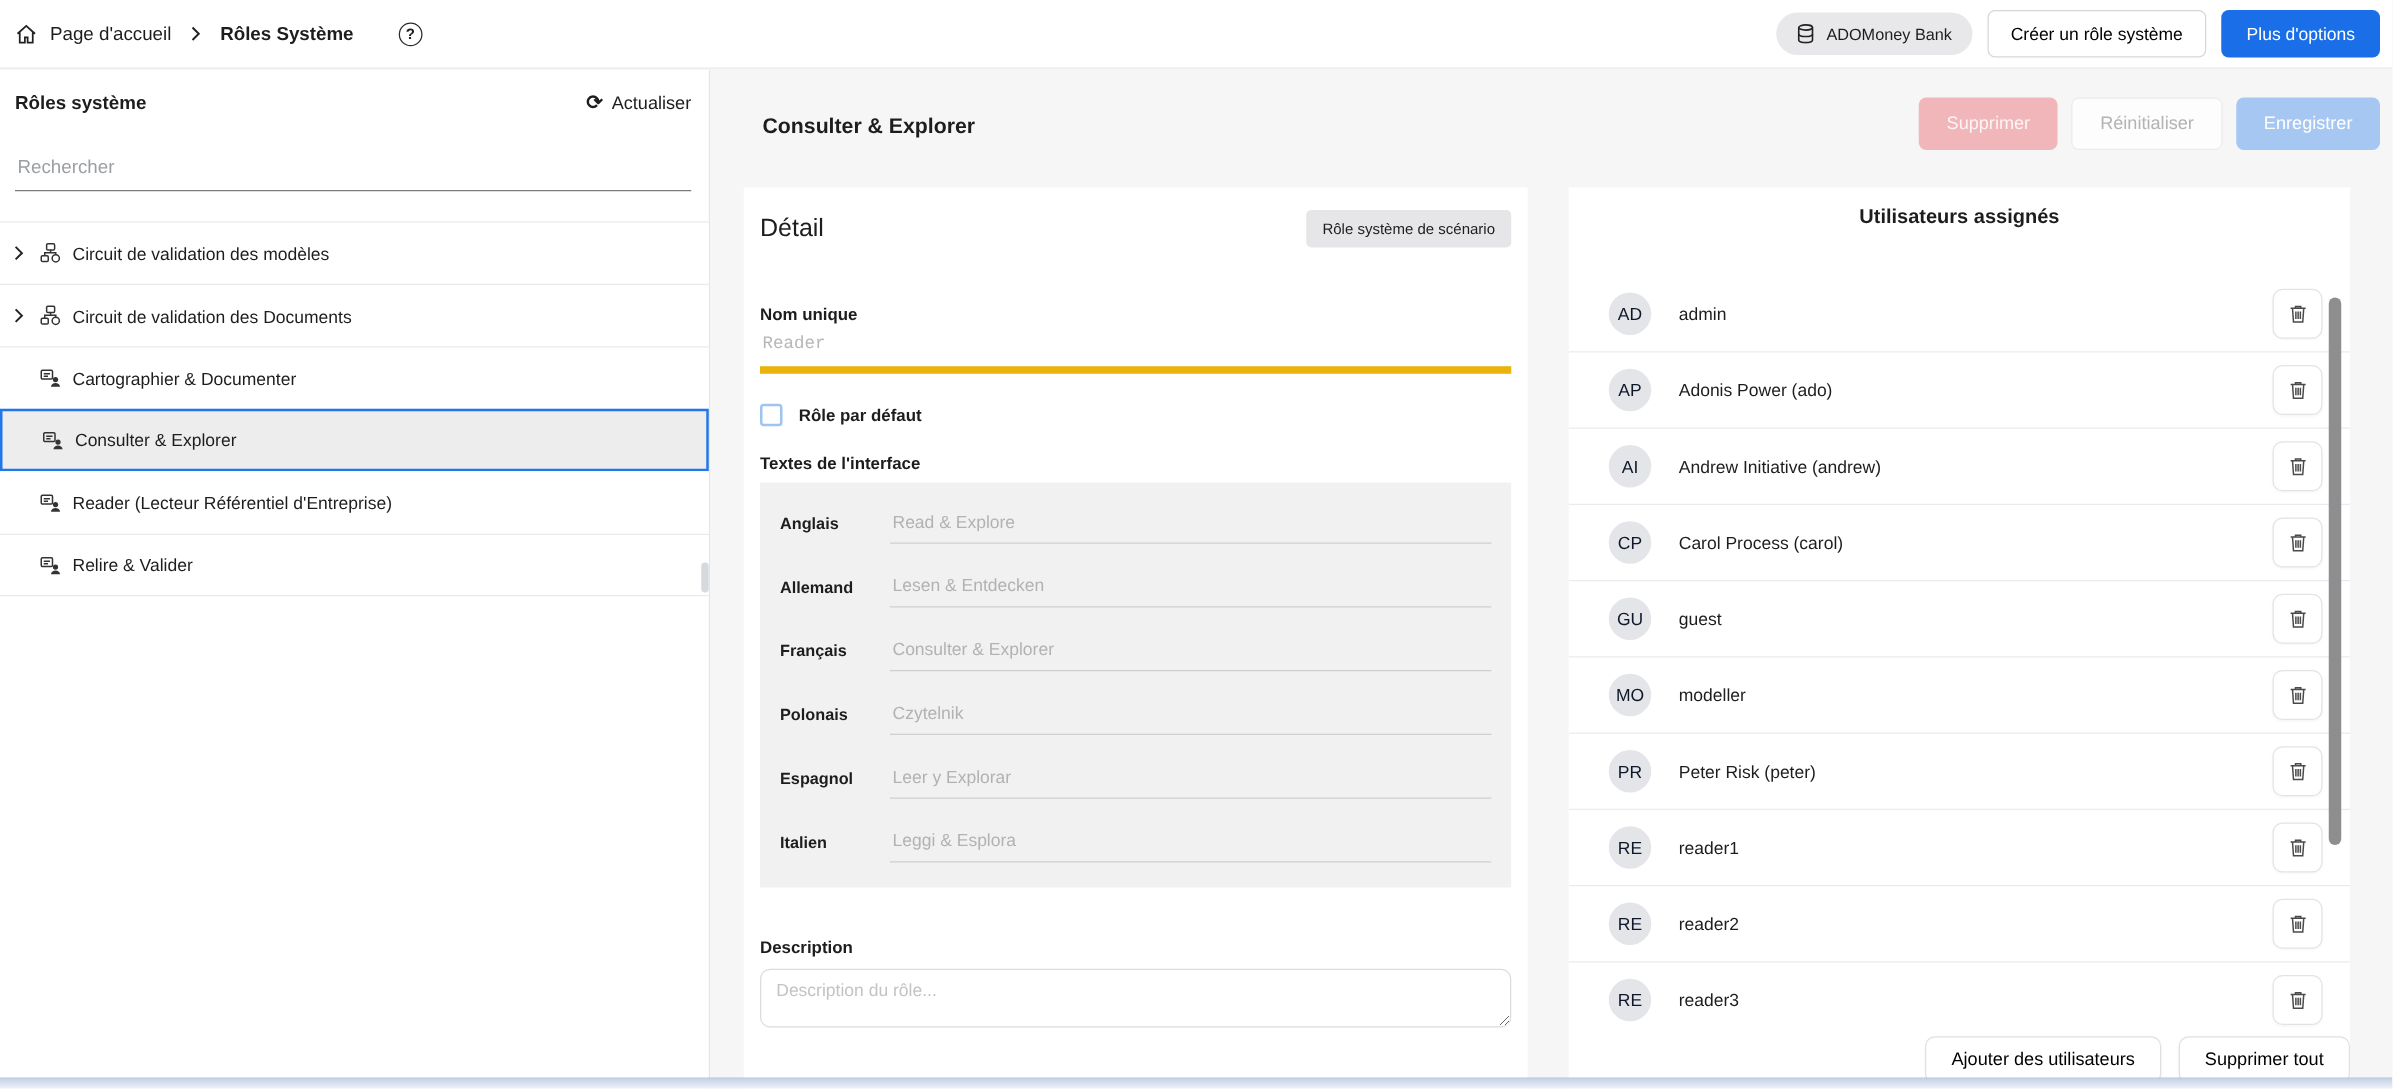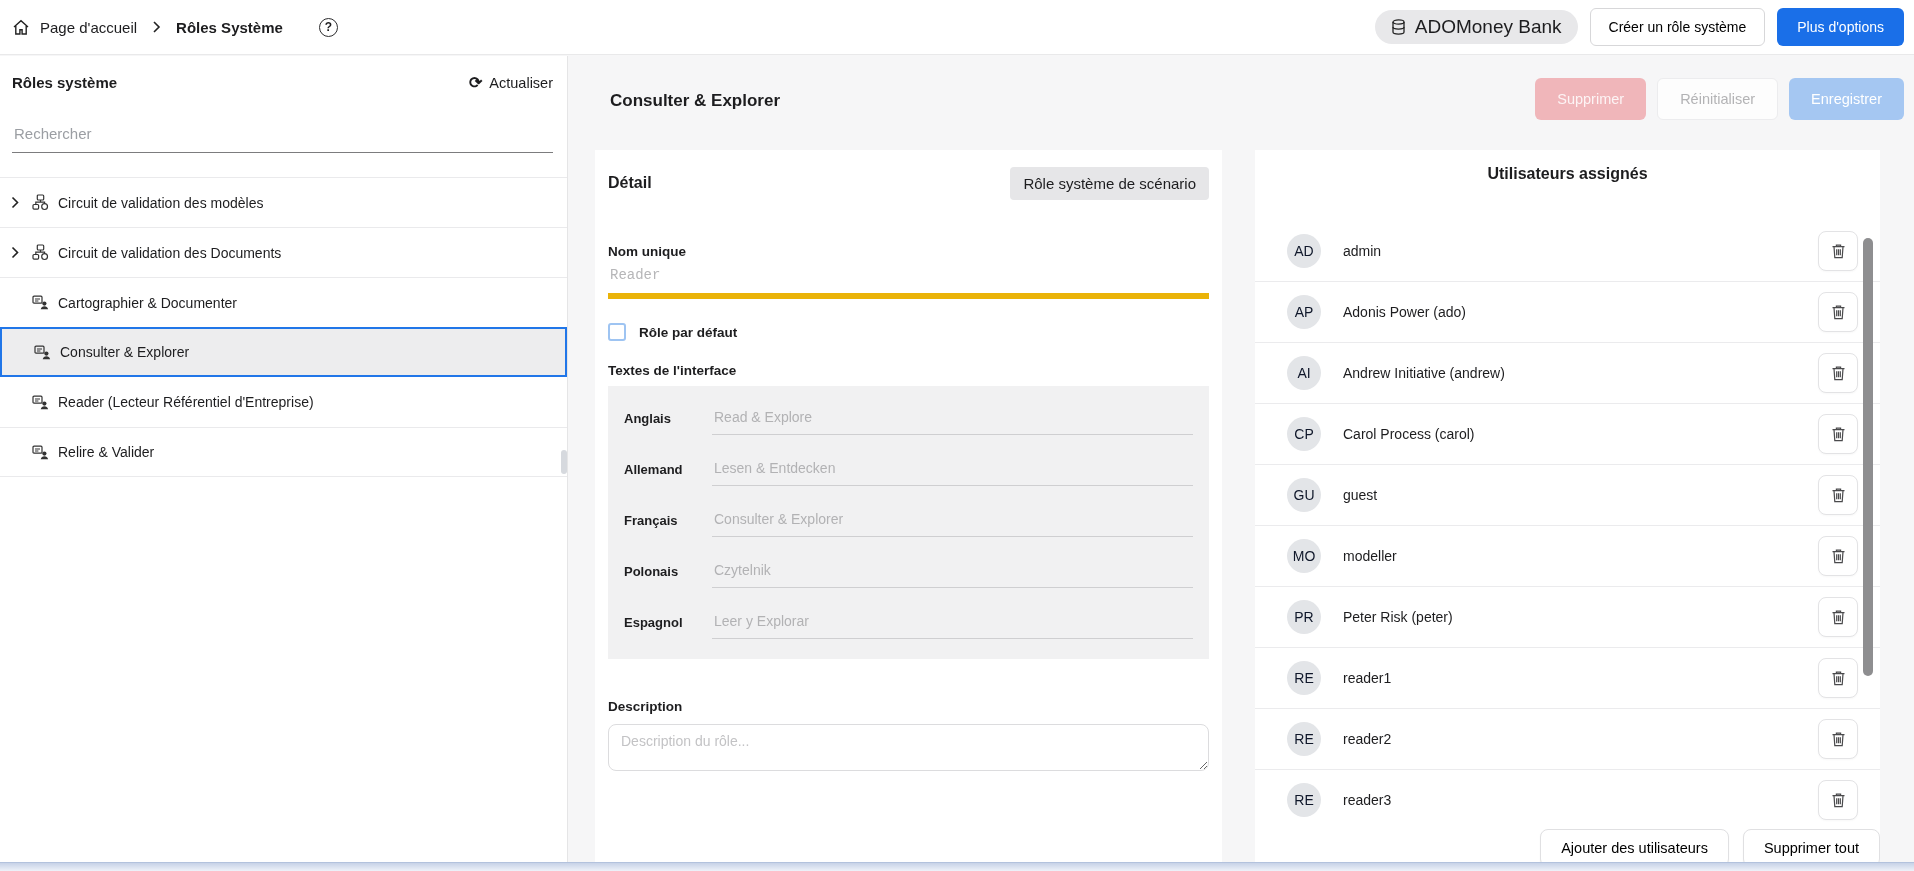--- a/index.html
+++ b/index.html
@@ -12,21 +12,21 @@
             border-bottom:1px solid #e9e9ea; display:flex; align-items:center;
             justify-content:space-between; padding:0 10px 0 12px; z-index:30; }
   .crumbs { display:flex; align-items:center; gap:10px; font-size:15px; }
   .crumbs .sep { display:flex; margin:0 4px; }
   .crumb-current { font-weight:700; }
   .help-circle { width:19px; height:19px; border:1.7px solid #2c2c2e; border-radius:50%;
                  display:flex; align-items:center; justify-content:center;
                  font-size:12px; font-weight:700; margin-left:26px; cursor:pointer; }
   .top-actions { display:flex; align-items:center; gap:12px; }
   .db-pill { display:flex; align-items:center; gap:9px; height:34px; padding:0 16px;
-             background:#e8e8ea; border-radius:17px; font-size:19px; cursor:pointer; }
+             background:#e8e8ea; border-radius:17px; font-size:13px; cursor:pointer; }
   .btn { display:flex; align-items:center; justify-content:center; font-size:14px;
          border-radius:6px; cursor:pointer; white-space:nowrap; }
   .btn-outline { height:38px; padding:0 18px; background:#fff; border:1px solid #d7d7d9; }
   .btn-primary { height:38px; padding:0 20px; background:var(--accent,#1a6fe8); color:#fff; border:none; }
 
   
   .sidebar { position:absolute; top:56px; left:0; width:568px; bottom:0; background:#fff;
              border-right:1px solid #e5e5e6; z-index:10; }
   .side-head { display:flex; align-items:center; justify-content:space-between; padding:18px 14px 0 12px; }
   .side-title { font-size:15px; font-weight:700; }
@@ -53,22 +53,22 @@
   .act-btn { height:42px; border-radius:6px; font-size:14.5px; display:flex; align-items:center;
              justify-content:center; padding:0 22px; border:none; cursor:default; }
   .act-delete { background:var(--delete-bg,#f0b6ba); color:rgba(255,255,255,.85); }
   .act-reset  { background:#fdfdfd; border:1px solid #ececee; color:#b3b3b5; }
   .act-save   { background:var(--save-bg,#a5c7f2); color:#fff; }
 
   
   .detail-card { position:absolute; left:595px; top:150px; width:627px; bottom:0;
                  background:#fff; padding:14px 13px 0; z-index:4; }
   .detail-head { display:flex; align-items:center; justify-content:space-between; height:38px; }
-  .detail-title { font-size:16px; font-weight:700; }
-  .scenario-badge { background:#e6e6e8; border-radius:4px; padding:8px 13px; font-size:15px; cursor:pointer; }
+  .detail-title { font-size:20px; font-weight:400; }
+  .scenario-badge { background:#e6e6e8; border-radius:4px; padding:8px 13px; font-size:12px; cursor:pointer; }
   .fld-label { font-size:13.5px; font-weight:700; }
   .lbl-unique { margin-top:42px; }
   .underline-input { width:100%; border:none; outline:none; border-bottom:6px solid #eab308;
                      background:transparent; font-size:14px; padding:8px 2px 10px; font-family:Liberation Mono, monospace; }
   .underline-input::placeholder { color:#b6b6b8; }
   .chk-row { margin-top:24px; display:flex; align-items:center; gap:13px; }
   .checkbox { width:18px; height:18px; border:2px solid #9ec4f2; border-radius:3px; background:#fff; cursor:pointer; }
   .lbl-texts { margin-top:22px; font-weight:700; font-size:13.5px; }
   .lang-panel { margin-top:8px; background:#f1f1f2; padding:7px 16px 11px; }
   .lang-row { height:51px; display:flex; align-items:center; }
@@ -283,20 +283,24 @@
         <input type="text" class="lang-input" placeholder="Consulter &amp; Explorer" style="">
       </div>
       <div class="lang-row">
         <span class="lang-label">Polonais</span>
         <input type="text" class="lang-input" placeholder="Czytelnik" style="">
       </div>
       <div class="lang-row">
         <span class="lang-label">Espagnol</span>
         <input type="text" class="lang-input" placeholder="Leer y Explorar" style="">
       </div>
+      <div class="lang-row">
+        <span class="lang-label">Italien</span>
+        <input type="text" class="lang-input" placeholder="Leggi &amp; Esplora" style="">
+      </div>
     </div>
 
     <div class="fld-label lbl-desc">Description</div>
     <textarea class="desc-area" placeholder="Description du rôle..." style=""></textarea>
   </section>
 
   <section class="users-card">
     <h2 class="users-title">Utilisateurs assignés</h2>
 
     <div class="users-list">

